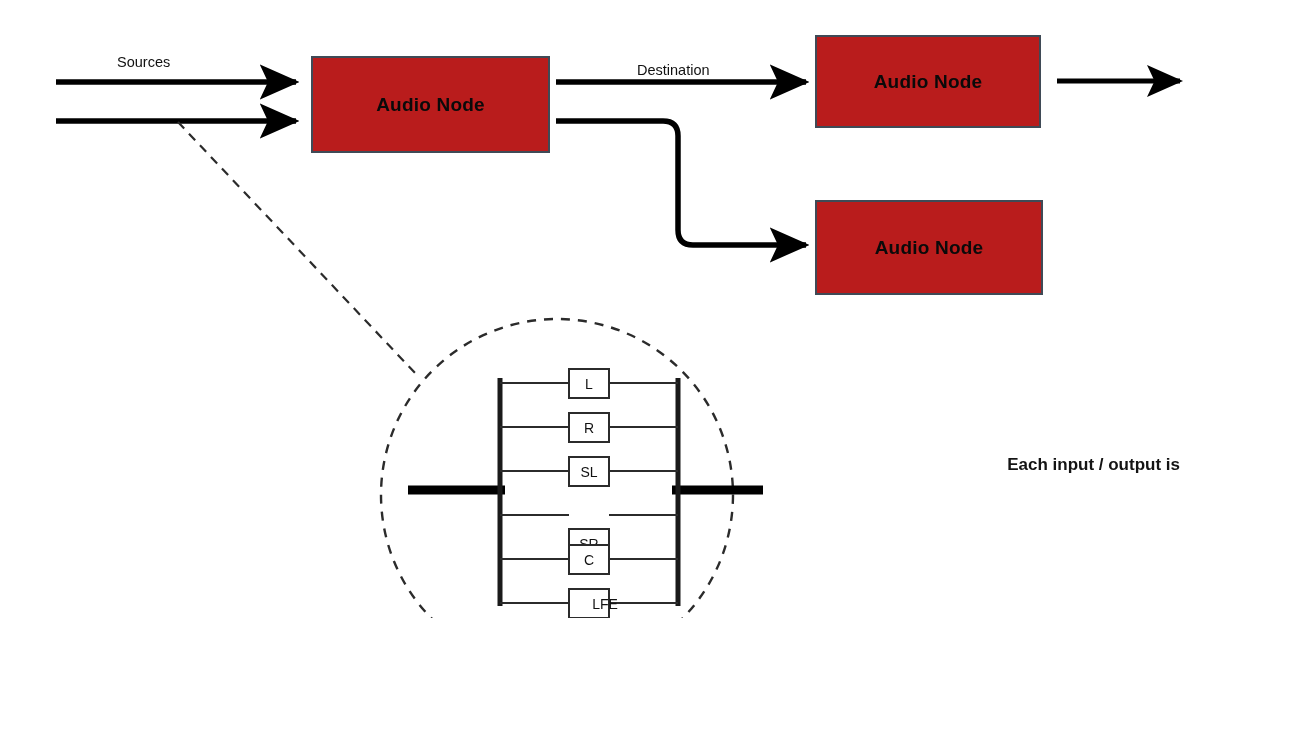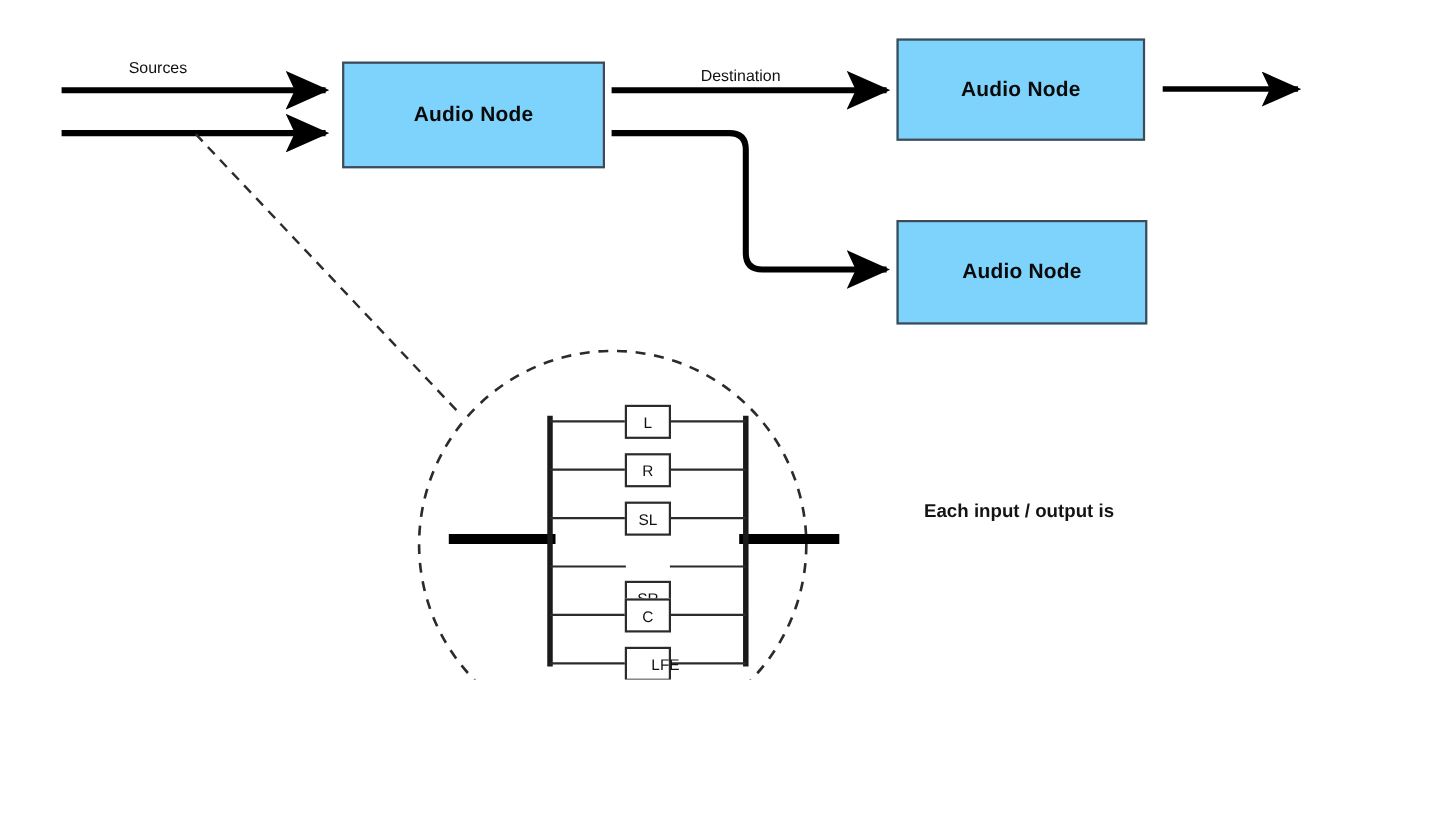--- a/index.html
+++ b/index.html
@@ -20,21 +20,21 @@
   }
   #diagram-svg {
     position: absolute;
     top: 0;
     left: 0;
     width: 1308px;
     height: 750px;
   }
   .node-box {
     position: absolute;
-    background: #7dd3fc;
+    background: #b91c1c;
     border: 2px solid #3f4a56;
     box-sizing: border-box;
     display: flex;
     align-items: center;
     justify-content: center;
   }
   .node-label {
     font-family: "Liberation Sans", sans-serif;
     font-size: 19px;
     font-weight: bold;
@@ -72,20 +72,21 @@
     top: 452px;
     width: 340px;
     font-family: "Liberation Sans", sans-serif;
     font-size: 17px;
     font-weight: bold;
     color: #141414;
     line-height: 1.55;
   }
   #caption-block div {
     white-space: nowrap;
+    text-align: right;
   }
 </style>
 </head>
 <body>
 
 <div id="diagram-root">
 
   <svg id="diagram-svg" viewBox="0 0 1308 750" xmlns="http://www.w3.org/2000/svg">
     <defs>
       <marker id="arrowhead-thick" markerWidth="7.2" markerHeight="6.4" refX="6.6" refY="3.2" orient="auto" markerUnits="strokeWidth">

